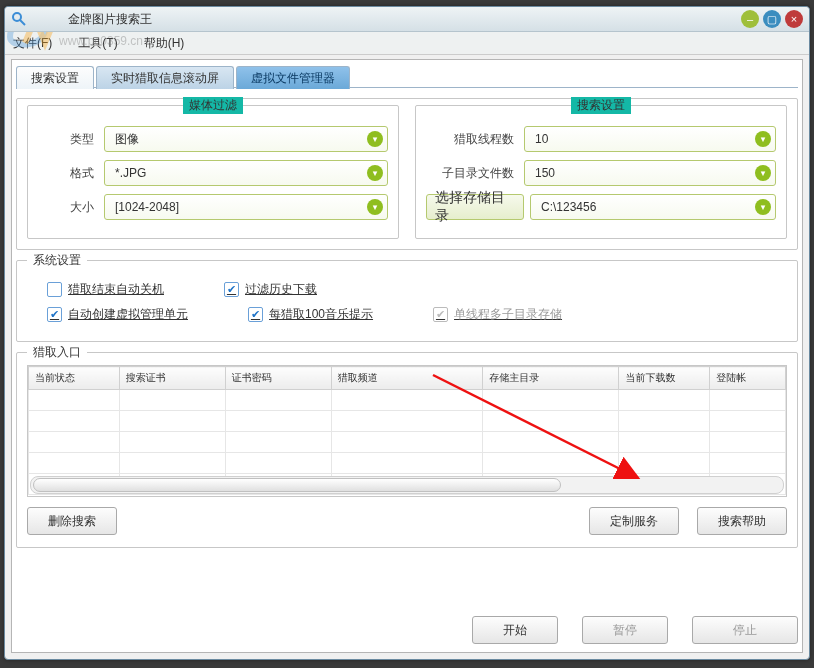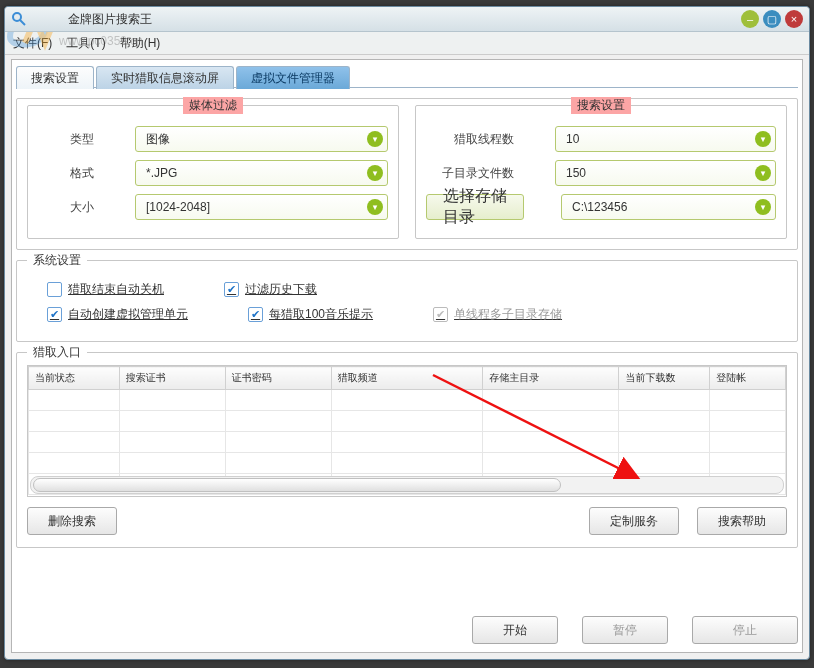--- a/index.html
+++ b/index.html
@@ -8,49 +8,49 @@
   
   .titlebar{height:24px;background:linear-gradient(#eef3f5,#d5e0e6);border-bottom:1px solid #b5c4cd;display:flex;align-items:center;padding:0 6px;border-radius:4px 4px 0 0;position:relative;gap:35px;}
   .titlebar .app-icon{width:16px;height:16px;margin-right:6px;}
   .titlebar .title{font-size:12px;color:#333;}
   .winbtns{position:absolute;right:6px;top:3px;display:flex;gap:4px;}
   .winbtn{width:18px;height:18px;border-radius:50%;display:flex;align-items:center;justify-content:center;font-size:11px;color:#fff;cursor:pointer;}
   .winbtn.min{background:#9fbf3b;}
   .winbtn.max{background:#3b8dbf;}
   .winbtn.close{background:#bf3b3b;}
   
-  .menubar{height:22px;background:#eef1f1;border-bottom:1px solid #ccc;display:flex;align-items:center;padding-left:8px;gap:14px;font-size:12px;color:#333;}
+  .menubar{height:22px;background:#eef1f1;border-bottom:1px solid #ccc;display:flex;align-items:center;padding-left:8px;gap:26px;font-size:12px;color:#333;}
   .menubar span{cursor:default;}
   
   .watermark{position:absolute;left:0;top:0;width:190px;height:44px;pointer-events:none;opacity:.55;}
   
   .client{position:absolute;left:6px;right:6px;top:52px;bottom:6px;background:#fff;border:1px solid #b5b5b5;}
   .inner{position:absolute;left:4px;right:4px;top:4px;bottom:4px;}
   
   .tabs{display:flex;height:24px;align-items:flex-end;}
   .tab{height:22px;line-height:22px;padding:0 14px;border:1px solid #9db4c9;border-bottom:none;border-radius:3px 3px 0 0;margin-right:2px;font-size:12px;cursor:pointer;position:relative;top:1px;}
   .tab.active{background:linear-gradient(#fdfdfd,#eef4f8);z-index:2;}
   .tab.inactive{background:linear-gradient(#d8e6f2,#bcd3e6);}
   .tab.highlight{background:linear-gradient(#8fc1ea,#6ba9d8);color:#0b3a63;}
   .tabline{height:1px;background:#9db4c9;margin-top:-1px;}
   
   .group{border:1px solid #c7c7c7;border-radius:2px;margin-top:10px;padding:12px 10px 10px;position:relative;}
   .group>.legend{position:absolute;top:-9px;background:#fff;padding:0 6px;font-size:12px;color:#333;}
   .row2{display:flex;gap:16px;}
   .col{flex:1;}
   .subgroup{border:1px solid #c7c7c7;border-radius:2px;padding:12px 10px 10px;position:relative;}
-  .subgroup>.legend{position:absolute;top:-9px;left:50%;transform:translateX(-50%);background:#fca5a5;padding:0 6px;}
+  .subgroup>.legend{position:absolute;top:-9px;left:50%;transform:translateX(-50%);background:#14b8a6;padding:0 6px;}
   
   .frow{display:flex;align-items:center;margin:8px 0;}
   .flabel{width:56px;text-align:right;padding-right:10px;color:#444;}
   .flabel.wide{width:88px;}
-  .input-wrap{flex:1;display:flex;align-items:center;height:24px;border:1px solid #b5c96f;border-radius:3px;background:linear-gradient(#fff,#f7faef);padding:0 4px 0 8px;margin-left:31px;}
+  .input-wrap{flex:1;display:flex;align-items:center;height:24px;border:1px solid #b5c96f;border-radius:3px;background:linear-gradient(#fff,#f7faef);padding:0 4px 0 8px;}
   .input-wrap input{flex:1;border:none;outline:none;background:transparent;font-size:12px;font-family:inherit;color:#333;}
   .drop-icn{width:16px;height:16px;border-radius:50%;background:#8fbe1f;display:flex;align-items:center;justify-content:center;color:#fff;font-size:9px;cursor:pointer;}
-  .smallbtn{height:24px;border:1px solid #b5c96f;border-radius:3px;background:linear-gradient(#f6f9ec,#e6eecd);padding:0 16px;font-size:16px;cursor:pointer;display:flex;align-items:center;}
+  .smallbtn{height:24px;border:1px solid #b5c96f;border-radius:3px;background:linear-gradient(#f6f9ec,#e6eecd);padding:0 8px;font-size:14px;cursor:pointer;display:flex;align-items:center;}
   
   .chkrow{display:flex;align-items:center;gap:60px;margin:8px 0 8px 20px;text-decoration:underline;}
   .chk{display:flex;align-items:center;gap:6px;font-size:12px;cursor:pointer;}
   .chkbox{width:13px;height:13px;border:1px solid #6aa0d8;border-radius:2px;background:#fff;display:flex;align-items:center;justify-content:center;color:#1e73c7;font-size:11px;}
   .chk.disabled{color:#999;cursor:default;}
   .chk.disabled .chkbox{border-color:#bbb;color:#bbb;}
   
   .tablewrap{border:1px solid #c7c7c7;height:130px;overflow:hidden;position:relative;background:#fff;}
   table.grid{width:100%;border-collapse:collapse;table-layout:fixed;}
   table.grid th{background:linear-gradient(#fdfdfd,#ececec);border:1px solid #d0d0d0;height:20px;font-weight:normal;font-size:10px;text-align:left;padding-left:6px;white-space:nowrap;overflow:hidden;}

